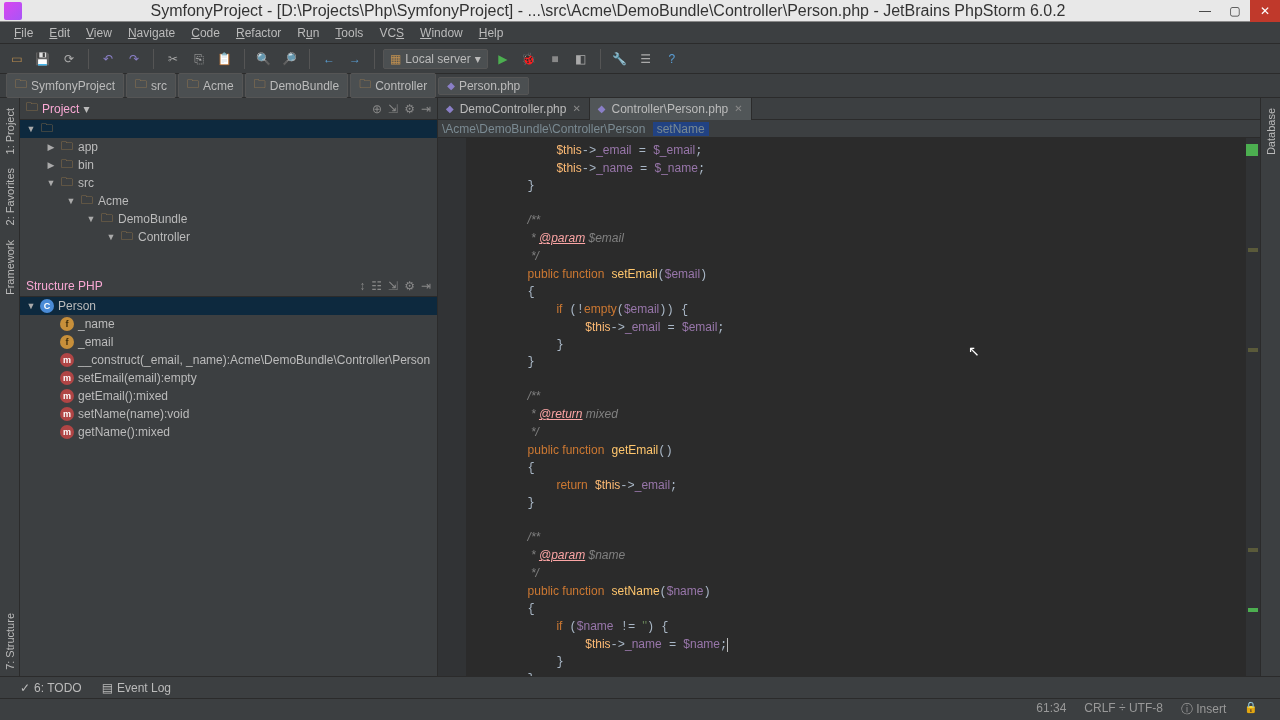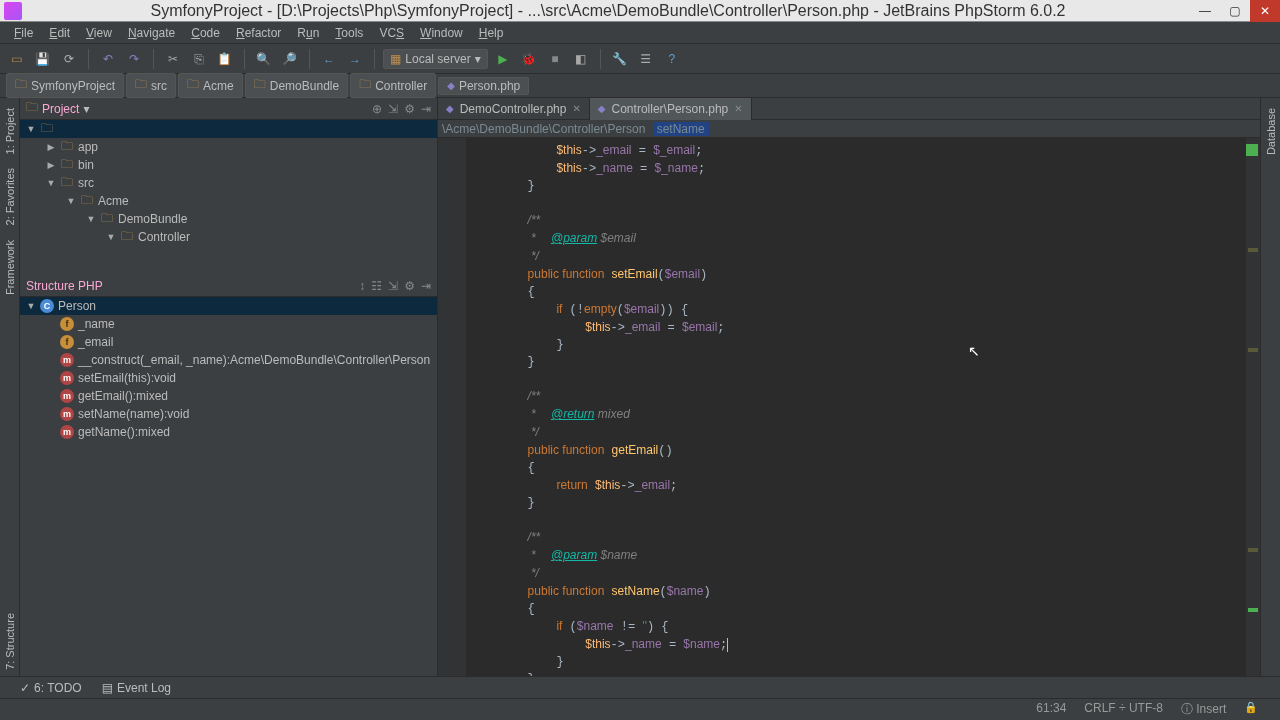--- a/index.html
+++ b/index.html
@@ -50,21 +50,21 @@
 .breadcrumb-sub { height: 18px; background: #3c3f41; display: flex; align-items: center; padding: 0 4px; color: #7a8a92; font-family: Consolas, monospace; border-bottom: 1px solid #2b2b2b; }
 .breadcrumb-sub .method { background: #214283; padding: 0 4px; }
 .code-wrap { flex: 1; display: flex; min-height: 0; position: relative; }
 .gutter { width: 28px; background: #313335; }
 .code { flex: 1; font-family: Consolas, "Courier New", monospace; font-size: 12px; line-height: 17px; padding: 4px 0 4px 4px; color: #a9b7c6; white-space: pre; overflow: hidden; }
 .kw { color: #cc7832; }
 .var { color: #9876aa; }
 .this { color: #fdba74; }
 .str { color: #6a8759; }
 .comm { color: #808080; font-style: italic; }
-.tag { color: #14b8a6; text-decoration: underline; margin-left: 12px; }
+.tag { color: #fca5a5; text-decoration: underline; }
 .fn { color: #ffc66d; }
 .caret { display: inline-block; width: 1px; height: 14px; background: #bbb; vertical-align: middle; }
 .marker-strip { width: 14px; background: #313335; position: relative; }
 .marker { position: absolute; right: 2px; width: 10px; height: 4px; }
 .mk-ok { background: #4caf50; top: 6px; width: 12px; height: 12px; }
 .mk-w { background: #5a5a3a; }
 .cursor-arrow { position: absolute; left: 530px; top: 205px; font-size: 14px; color: #fff; }
 .statusbar { height: 22px; background: #3c3f41; display: flex; align-items: center; padding: 0 22px; border-top: 1px solid #2b2b2b; gap: 20px; }
 .bottom-tools { height: 22px; background: #3c3f41; display: flex; align-items: center; padding: 0 20px; border-top: 1px solid #2b2b2b; gap: 20px; }
 .bt-item { display: flex; align-items: center; gap: 4px; color: #bbb; }
@@ -241,21 +241,21 @@
       <div class="tree-row" style="padding-left:40px">
           <span class="m-ico m-f">f</span>
           <span class="tree-text">_email</span>
         </div>
       <div class="tree-row" style="padding-left:40px">
           <span class="m-ico m-m">m</span>
           <span class="tree-text">__construct(_email, _name):Acme\DemoBundle\Controller\Person</span>
         </div>
       <div class="tree-row" style="padding-left:40px">
           <span class="m-ico m-m">m</span>
-          <span class="tree-text">setEmail(this):void</span>
+          <span class="tree-text">setEmail(email):empty</span>
         </div>
       <div class="tree-row" style="padding-left:40px">
           <span class="m-ico m-m">m</span>
           <span class="tree-text">getEmail():mixed</span>
         </div>
       <div class="tree-row" style="padding-left:40px">
           <span class="m-ico m-m">m</span>
           <span class="tree-text">setName(name):void</span>
         </div>
       <div class="tree-row" style="padding-left:40px">

